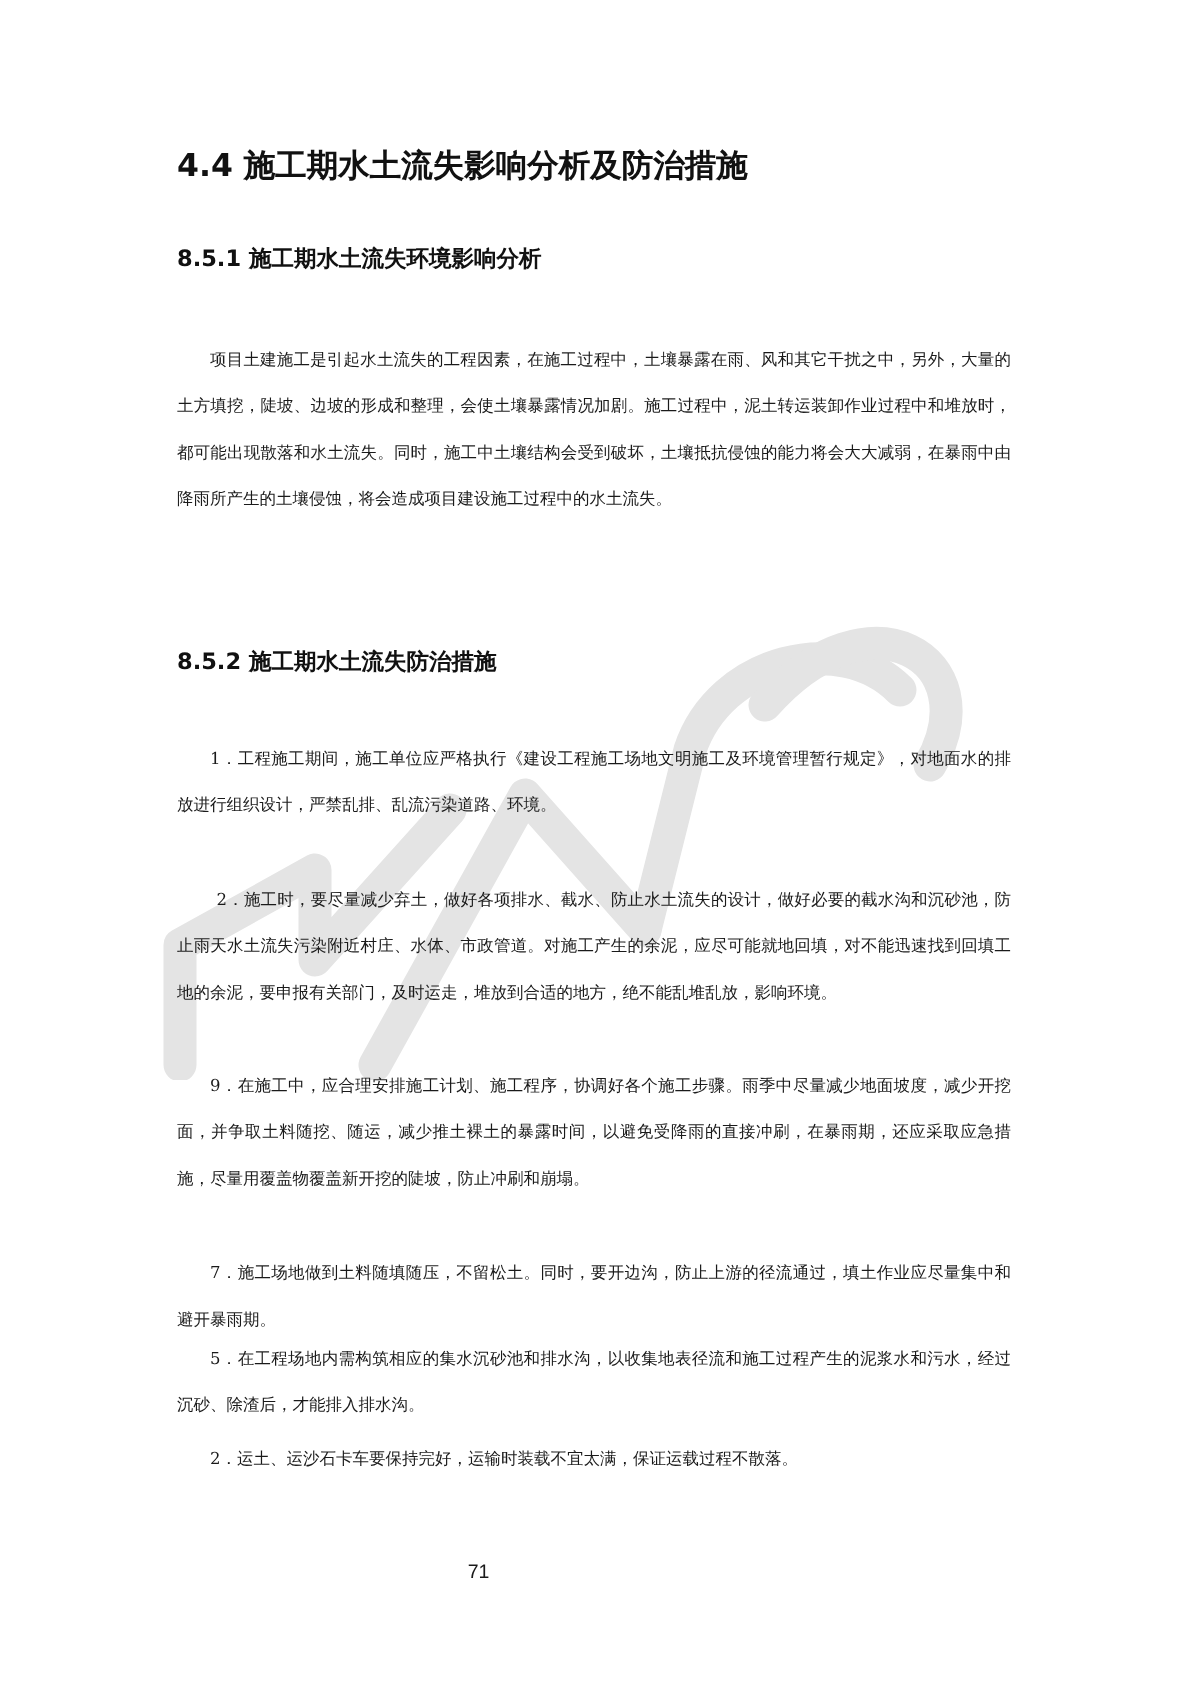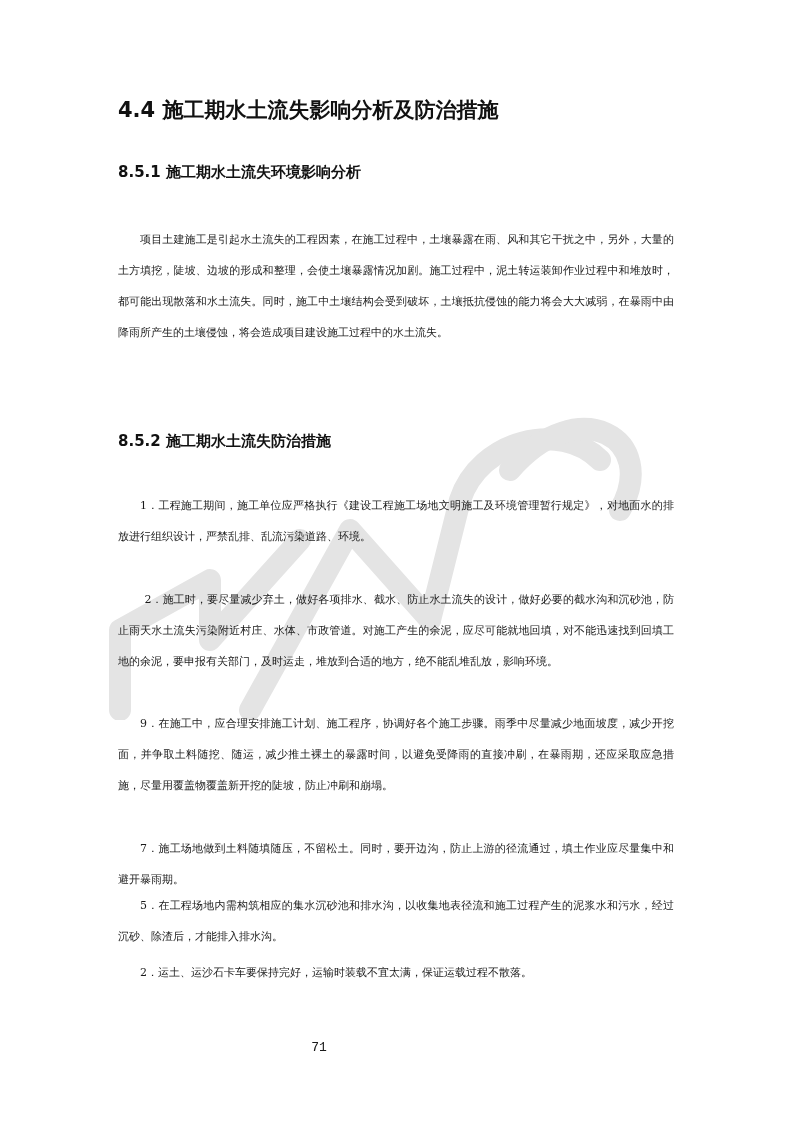--- a/index.html
+++ b/index.html
@@ -15,21 +15,21 @@
     .h2a { top: 163px; }
     .h2b { top: 432px; }
     .para { position: absolute; left: 0; width: 556px; font-size: 11px; line-height: 31px; text-align: justify; text-indent: 2em; margin: 0; }
     .p0 { top: 224px; }
     .p1 { top: 490px; }
     .p2 { top: 584px; text-indent: 2.4em; }
     .p3 { top: 708px; }
     .p4 { top: 833px; }
     .p5 { top: 876px; margin-top: 14px; }
     .p6 { top: 957px; }
-    .page-number { position: absolute; top: 1040px; left: 0; width: 638px; text-align: center; font-size: 13px; font-family: Liberation Mono, monospace; }
+    .page-number { position: absolute; top: 1040px; left: 0; width: 638px; text-align: center; font-size: 13px; font-family: Liberation Sans, sans-serif; }
   </style>
 </head>
 <body>
 
 <div class="page">
   <svg class="watermark" viewBox="0 0 560 340">
     <g fill="none" stroke="#e4e4e4" stroke-width="22" stroke-linecap="round" stroke-linejoin="round">
       <path d="M20 330 L20 250 L110 200 L110 260 L200 160"></path>
       <path d="M150 330 L250 150 L330 240"></path>
       <path d="M330 240 L360 120 C380 60 460 40 500 80"></path>

